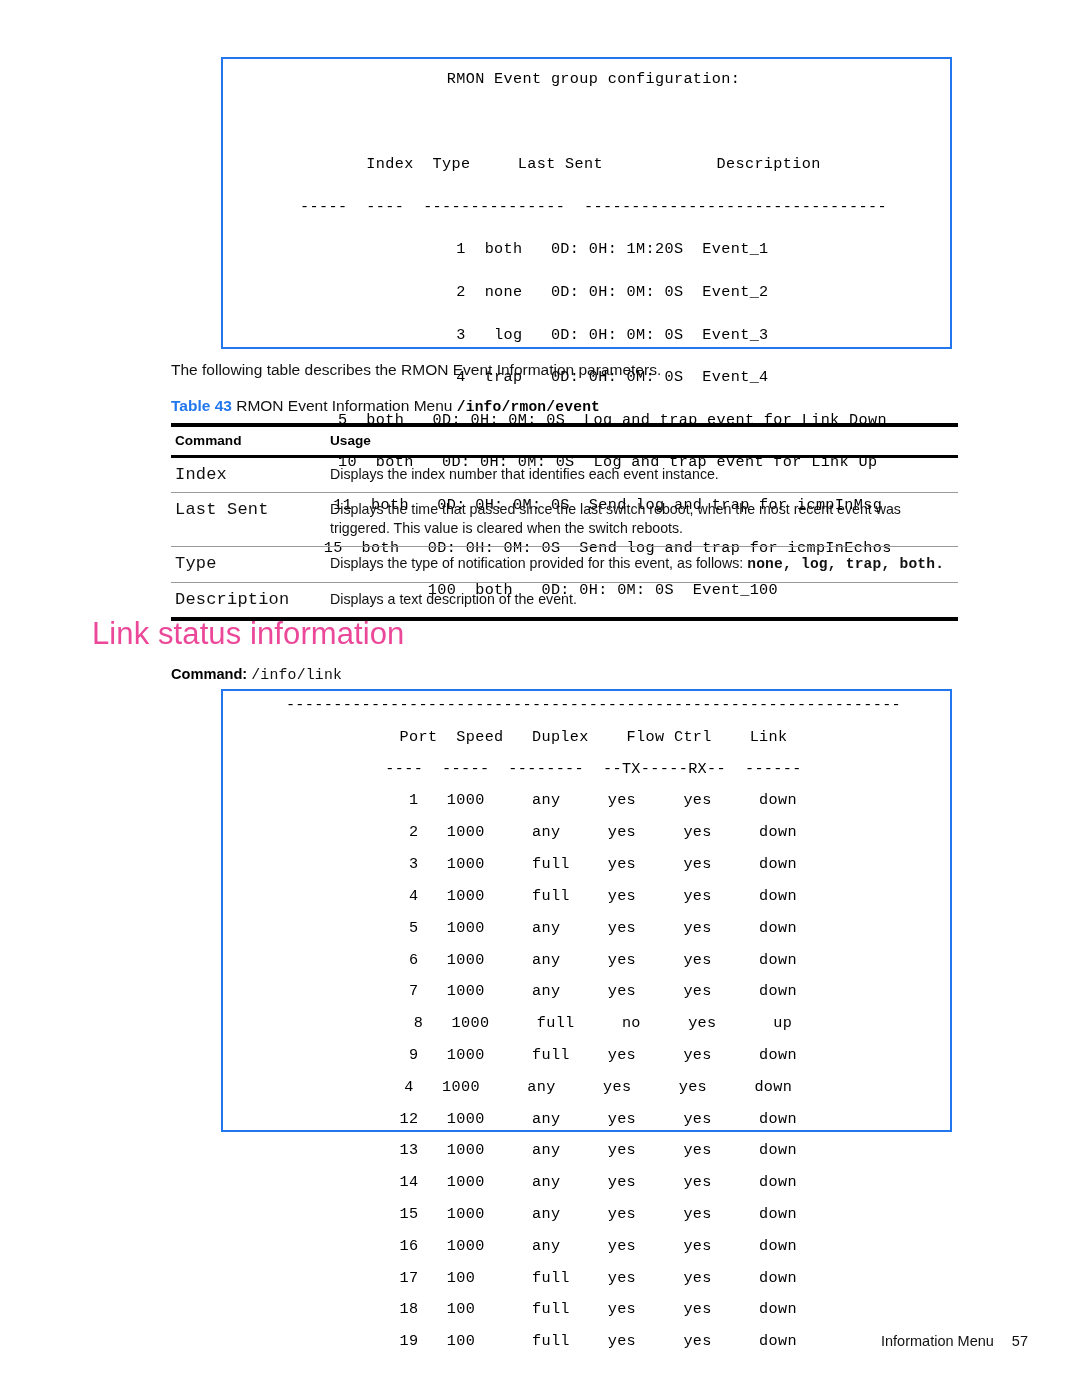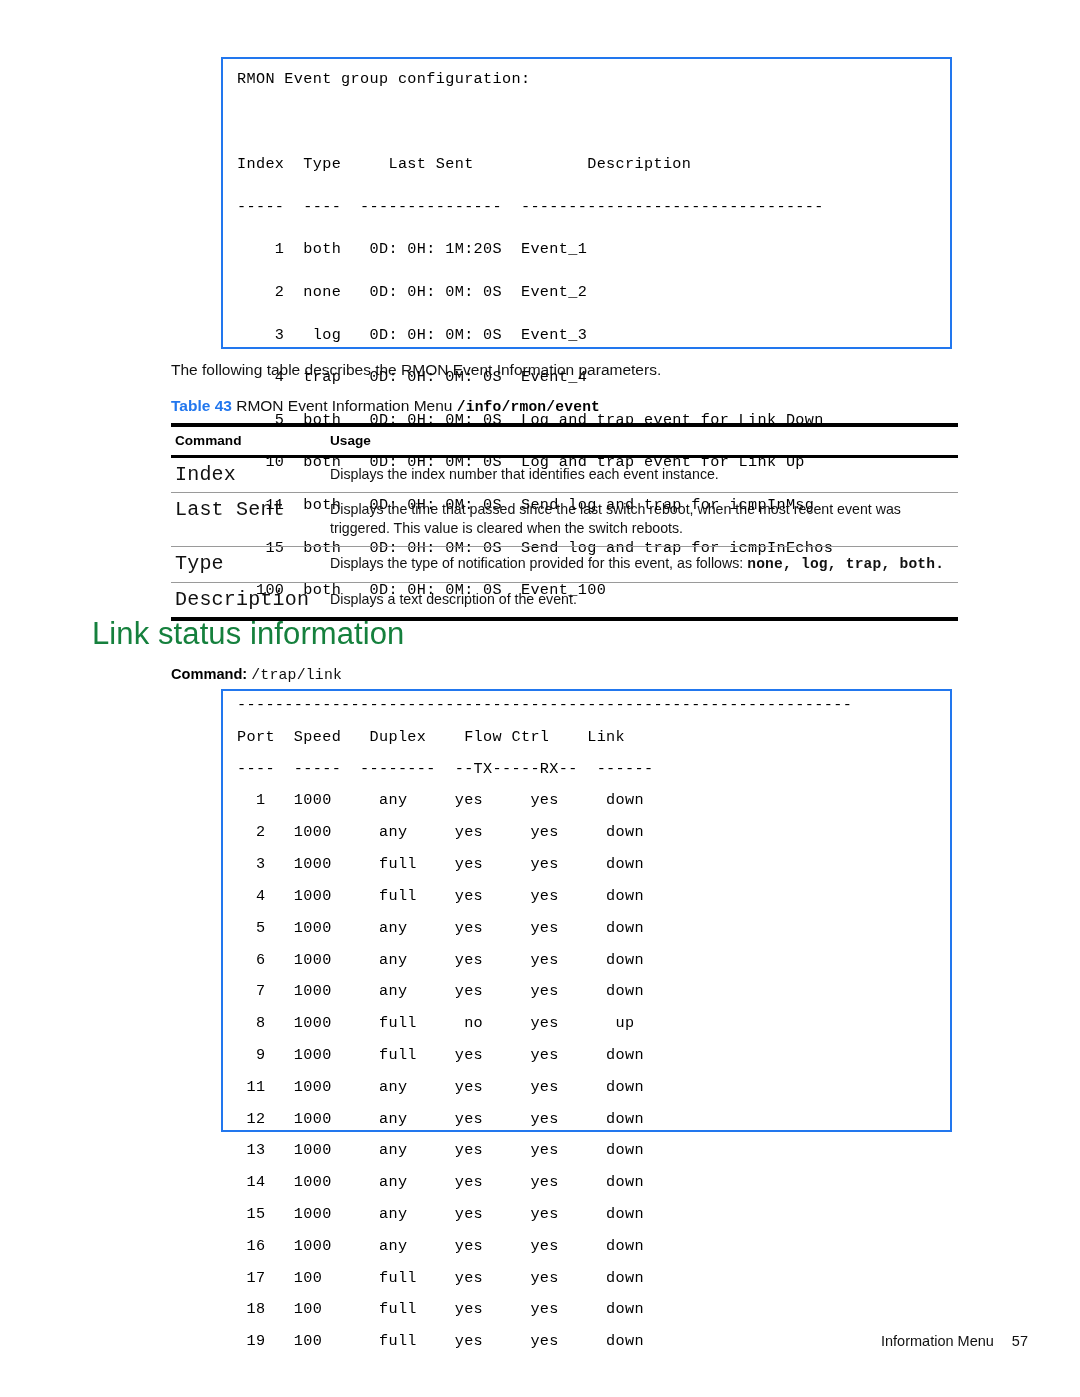--- a/index.html
+++ b/index.html
@@ -38,21 +38,21 @@
   }
   #link-console {
     left: 221px;
     top: 689px;
     width: 731px;
     height: 443px;
     padding-top: 7px;
     line-height: 15.9px;
     font-size: 15.2px;
   }
-  .console-line { display: block; min-height: 1px; }
+  .console-line { display: block; min-height: 1px; text-align: center; }
 
   
   .body-text {
     position: absolute;
     font-family: "Liberation Sans", sans-serif;
     font-size: 15.5px;
     line-height: 20px;
     color: #111111;
   }
   #intro-paragraph {
@@ -109,33 +109,33 @@
     border-bottom: 1.5px solid #9a9a9a;
     font-size: 14.2px;
     line-height: 19px;
     color: #111111;
   }
   #params-table tbody tr:last-child td {
     border-bottom: 4px solid #000000;
   }
   #params-table td.cmd-cell {
     font-family: "Liberation Mono", "DejaVu Sans Mono", monospace;
-    font-size: 20px;
+    font-size: 17px;
     letter-spacing: 0.2px;
     white-space: pre;
   }
 
   
   #section-heading {
     position: absolute;
     left: 92px;
     top: 616px;
     font-size: 31px;
     font-weight: normal;
-    color: #15803d;
+    color: #ec4899;
     letter-spacing: 0.1px;
     margin: 0;
     line-height: 36px;
   }
   #command-line {
     position: absolute;
     left: 171px;
     top: 664px;
     font-size: 14.6px;
     line-height: 20px;
@@ -217,36 +217,36 @@
         <td class="cmd-cell">Description</td>
         <td>Displays a text description of the event.</td>
       </tr>
     </tbody>
 </table>
 
 <h1 id="section-heading">Link status information</h1>
 
 <div id="command-line">
   <span class="cmd-label">Command:</span>
-  <span class="cmd-value">/trap/link</span>
+  <span class="cmd-value">/info/link</span>
 </div>
 
 <div id="link-console" class="console-box"><span class="console-line">-----------------------------------------------------------------</span>
 <span class="console-line">Port  Speed   Duplex    Flow Ctrl    Link</span>
 <span class="console-line">----  -----  --------  --TX-----RX--  ------</span>
 <span class="console-line">  1   1000     any     yes     yes     down</span>
 <span class="console-line">  2   1000     any     yes     yes     down</span>
 <span class="console-line">  3   1000     full    yes     yes     down</span>
 <span class="console-line">  4   1000     full    yes     yes     down</span>
 <span class="console-line">  5   1000     any     yes     yes     down</span>
 <span class="console-line">  6   1000     any     yes     yes     down</span>
 <span class="console-line">  7   1000     any     yes     yes     down</span>
 <span class="console-line">  8   1000     full     no     yes      up</span>
 <span class="console-line">  9   1000     full    yes     yes     down</span>
-<span class="console-line"> 11   1000     any     yes     yes     down</span>
+<span class="console-line"> 4   1000     any     yes     yes     down</span>
 <span class="console-line"> 12   1000     any     yes     yes     down</span>
 <span class="console-line"> 13   1000     any     yes     yes     down</span>
 <span class="console-line"> 14   1000     any     yes     yes     down</span>
 <span class="console-line"> 15   1000     any     yes     yes     down</span>
 <span class="console-line"> 16   1000     any     yes     yes     down</span>
 <span class="console-line"> 17   100      full    yes     yes     down</span>
 <span class="console-line"> 18   100      full    yes     yes     down</span>
 <span class="console-line"> 19   100      full    yes     yes     down</span>
 
 

